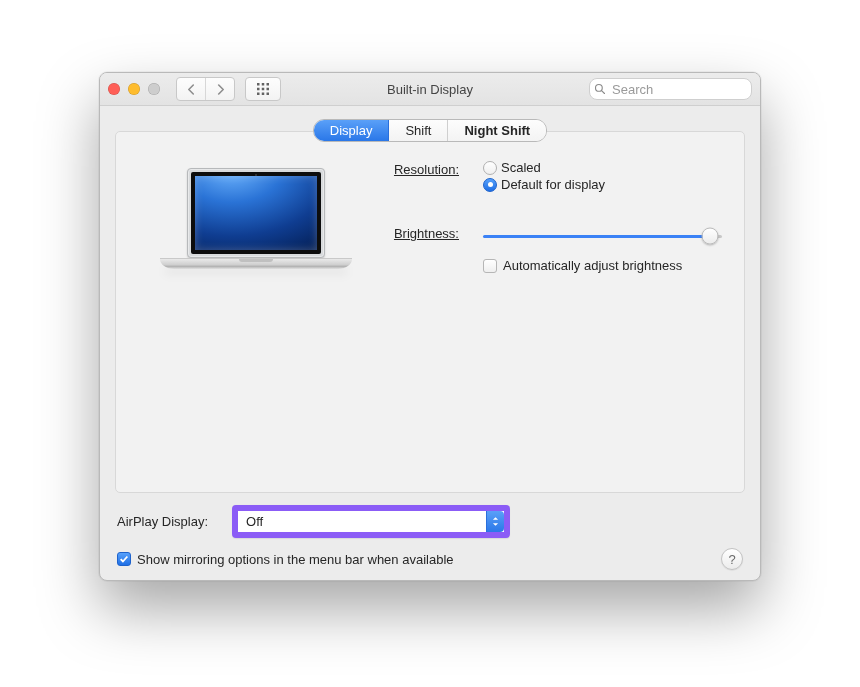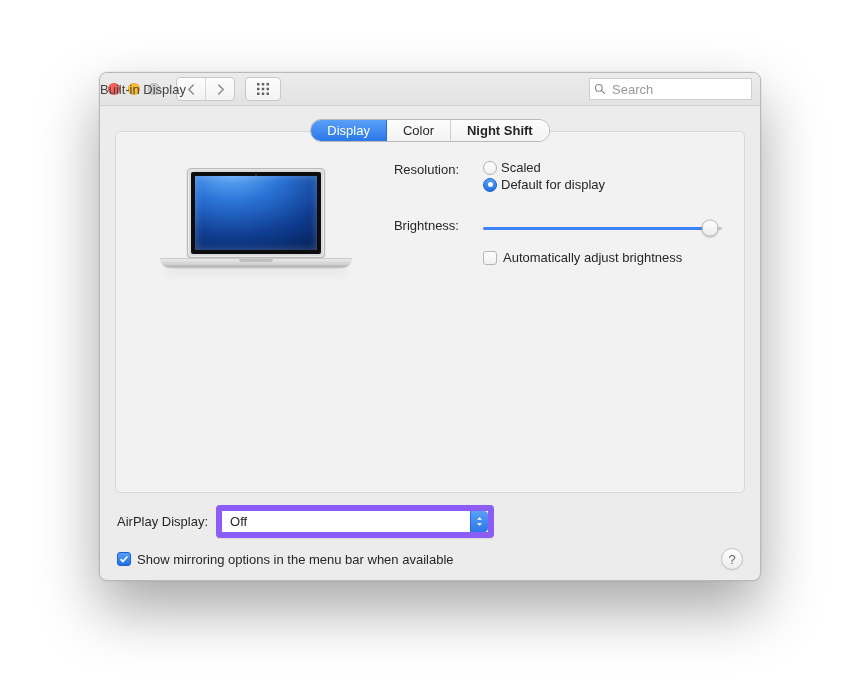--- a/index.html
+++ b/index.html
@@ -77,36 +77,37 @@
     border-radius: 4px;
     background: linear-gradient(#fdfdfd,#f3f3f3);
     display:flex;align-items:center;justify-content:center;
     color:#636363;
   }
   .gridbtn svg { width:14px; height:14px; }
 
   .title {
     position: absolute;
     left: 0; right: 0;
+    text-align: center;
     font-size: 13px;
     font-weight: 500;
     color:#444;
     pointer-events: none;
   }
 
   .searchwrap {
     margin-left: auto;
     width: 163px;
     position: relative;
   }
   .search {
     width: 100%;
     height: 22px;
     border: 1px solid #cfcfcf;
-    border-radius: 0;
+    border-radius: 8px;
     background: #fff;
     padding: 0 6px 0 22px;
     font-size: 13px;
     color:#333;
     box-sizing: border-box;
     outline: none;
   }
   .searchwrap .sicon {
     position:absolute; left:5px; top:50%; transform:translateY(-50%);
     color:#8a8a8a; width:12px; height:12px;
@@ -226,20 +227,21 @@
     display:flex;
     align-items:flex-start;
     margin-bottom:8px;
   }
   .row > .rlabel {
     width:85px;
     text-align:right;
     padding-right:24px;
     padding-top:2px;
     color:#262626;
+    text-decoration:underline;
   }
   .rcontrols { flex:1; }
 
   .radio {
     display:flex;
     align-items:center;
     gap:4px;
     font-size:13px;
     margin-bottom:2px;
     cursor:default;
@@ -306,21 +308,21 @@
   .cbox.on svg { width:10px;height:10px; fill:none; stroke:#fff; stroke-width:2.2; }
 
   
   .bottom {
     margin-top:12px;
     padding: 0 2px;
   }
   .aprow {
     display:flex;
     align-items:center;
-    gap:8px;
+    gap:24px;
     margin-bottom:10px;
   }
   .aprow .aplabel { font-size:13px; }
   .select {
     position:relative;
     flex: 0 0 258px;
     height:21px;
     border:6px solid #8b5cf6;
     border-radius:4px;
     background:#fff;
@@ -409,21 +411,21 @@
       </svg>
       <input class="search" type="text" placeholder="Search" style="">
     </div>
   </div>
 
   <div class="body">
 
     <div class="tabbar">
       <div class="tabs">
         <div class="tab active">Display</div>
-        <div class="tab">Color</div>
+        <div class="tab">Shift</div>
         <div class="tab">Night Shift</div>
       </div>
     </div>
 
     <div class="panel">
 
       <div class="device">
         <div class="screen-outer">
           <div class="bezel">
             <div class="cam"></div>
@@ -442,21 +444,21 @@
               <span class="radiodot"></span>
               <span>Scaled</span>
             </div>
             <div class="radio">
               <span class="radiodot sel"></span>
               <span>Default for display</span>
             </div>
           </div>
         </div>
 
-        <div class="row" style="margin-top:22px">
+        <div class="row" style="margin-top:30px">
           <div class="rlabel">Brightness:</div>
           <div class="rcontrols">
             <div class="slider">
               <div class="track"></div>
               <div class="thumb"></div>
             </div>
             <div class="check">
               <span class="cbox"></span>
               <span>Automatically adjust brightness</span>
             </div>

